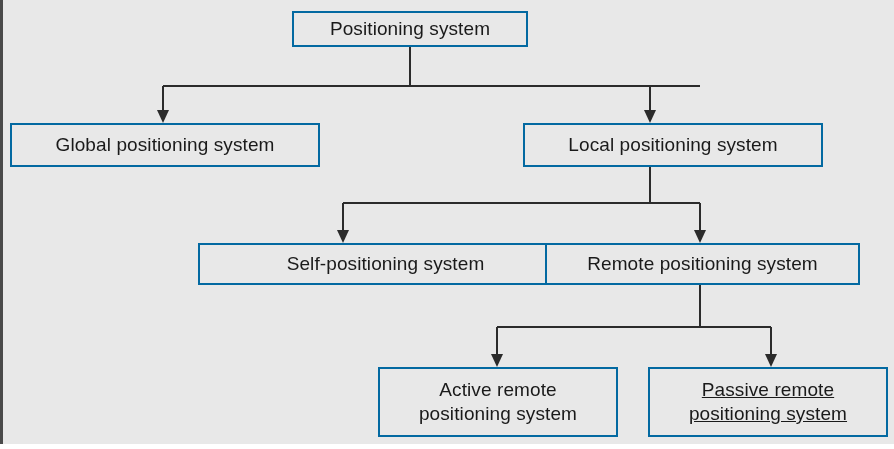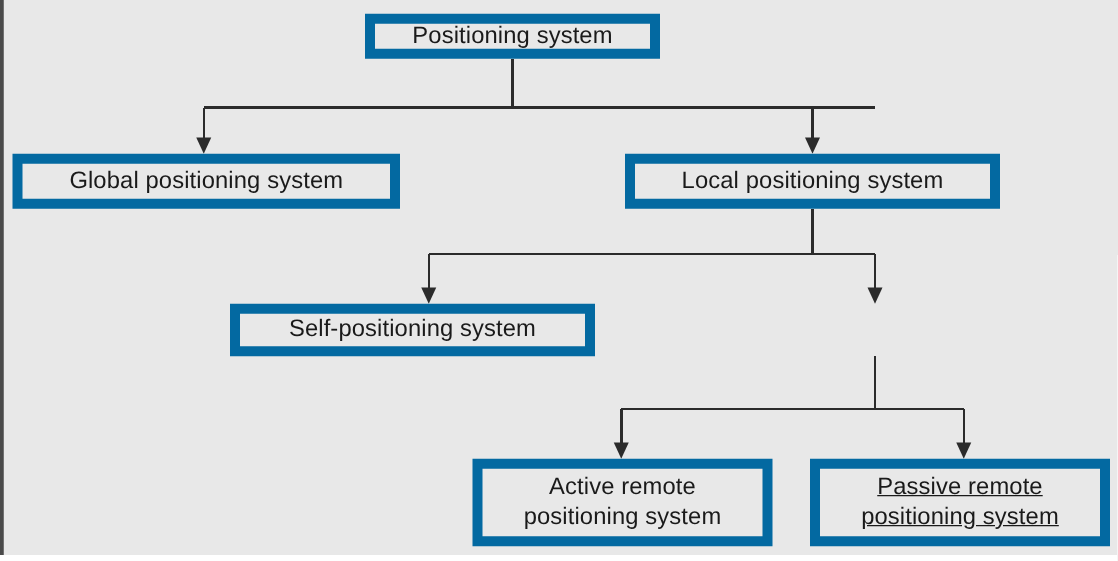--- a/index.html
+++ b/index.html
@@ -30,21 +30,21 @@
     left: 0;
     top: 444px;
     width: 894px;
     height: 5px;
     background: #ffffff;
   }
   .node {
     position: absolute;
     box-sizing: border-box;
     background: #e8e8e8;
-    border: 8px solid #0369a1;
+    border: 2px solid #0369a1;
     display: flex;
     align-items: center;
     justify-content: center;
     text-align: center;
     color: #1a1a1a;
     font-size: 19px;
     line-height: 1.25;
     letter-spacing: 0.1px;
     padding: 0 6px;
   }
@@ -97,28 +97,31 @@
   </svg>
 
   <div class="node" style="left:292px; top:11px; width:236px; height:36px;">
     <span class="label">Positioning system</span>
   </div>
 
   <div class="node" style="left:10px; top:123px; width:310px; height:44px;text-align:center;">
     <span class="label">Global positioning system</span>
   </div>
 
-  <div class="node" style="left:500px; top:123px; width:300px; height:44px;">
+  <div class="node" style="left:523px; top:123px; width:300px; height:44px;">
     <span class="label">Local positioning system</span>
   </div>
 
-  <div class="node" style="left:184px; top:243px; width:292px; height:42px;">
+  <div class="node" style="left:198px; top:243px; width:375px; height:42px;">
     <span class="label">Self-positioning system</span>
   </div>
 
+  <div class="node" style="left:545px; top:243px; width:315px; height:42px;">
+    <span class="label">Remote positioning system</span>
+  </div>
 
   <div class="node" style="left:378px; top:367px; width:240px; height:70px;">
     <span class="label">Active remote
 positioning system</span>
   </div>
 
   <div class="node" style="left:648px; top:367px; width:240px; height:70px;text-decoration:underline;">
     <span class="label">Passive remote
 positioning system</span>
   </div>

